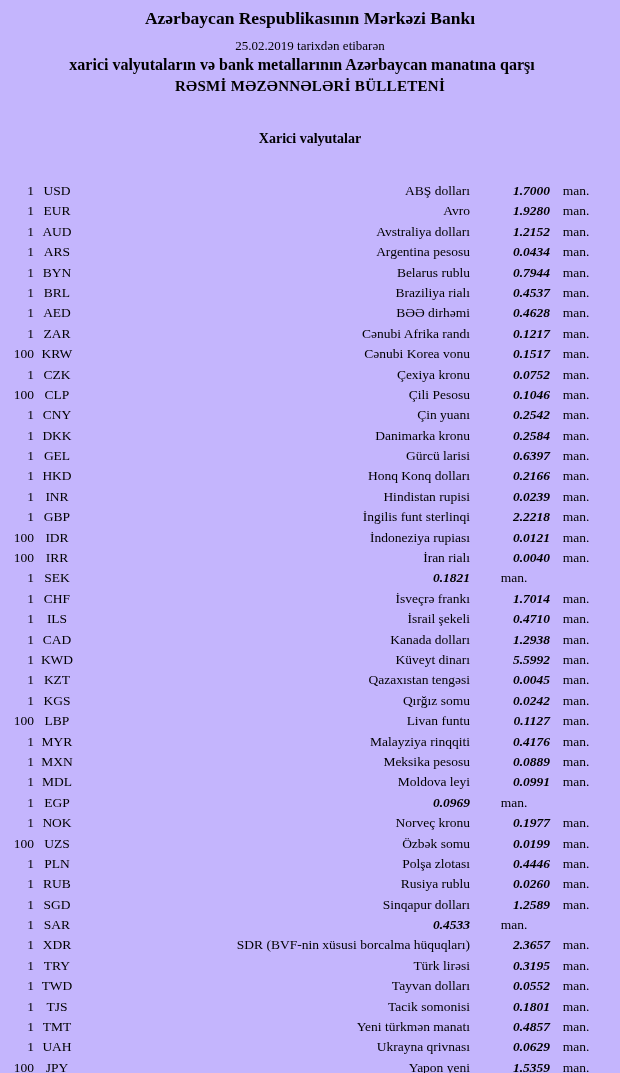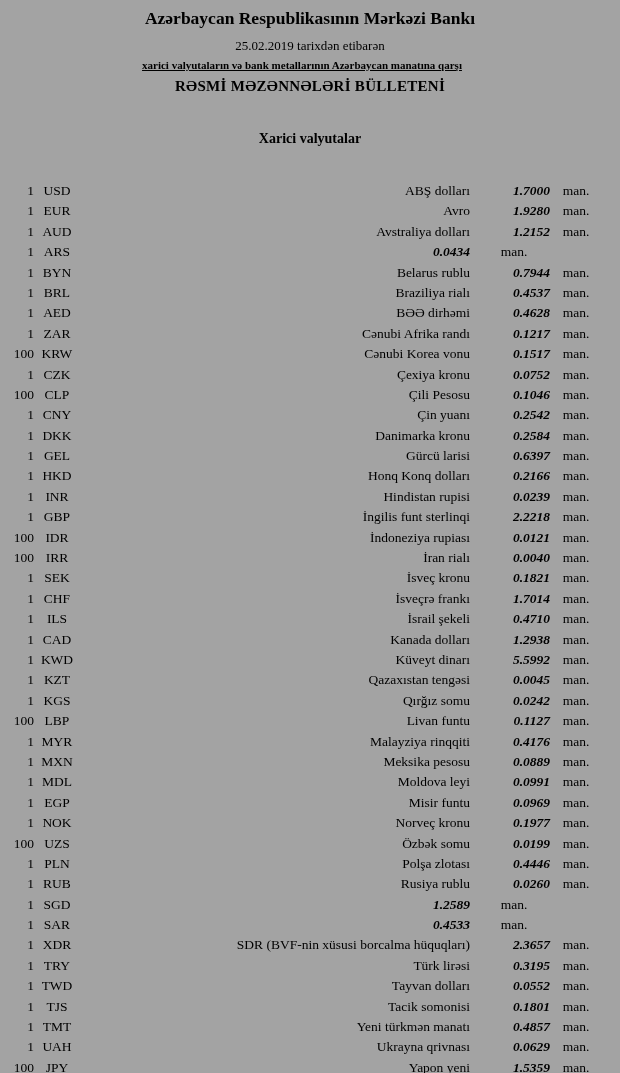--- a/index.html
+++ b/index.html
@@ -10,41 +10,40 @@
     font-family: "Liberation Serif", "DejaVu Serif", serif;
   }
   .page {
     position: relative;
     width: 620px;
     height: 1073px;
     margin: 0 auto;
     box-sizing: border-box;
     padding-top: 7px;
     overflow: hidden;
-    background: #a3a3a3;
+    background: #c4b5fd;
   }
   header { text-align: center; }
   .bank-name {
     font-size: 17.5px;
     font-weight: bold;
     margin: 0;
     line-height: 22px;
   }
   .date-line {
     font-size: 13px;
     font-weight: normal;
     margin: 9px 0 0 0;
     line-height: 16px;
   }
   .subtitle {
-    font-size: 11px;
+    font-size: 16px;
     font-weight: bold;
     margin: 3px 16px 0 0;
     line-height: 16px;
-    text-decoration: underline;
   }
   .bulletin-title {
     font-size: 15px;
     font-weight: bold;
     margin: 5px 0 0 0;
     line-height: 17px;
     letter-spacing: 0.3px;
   }
   .section-title {
     font-size: 14px;
@@ -104,20 +103,21 @@
     <span class="qty">1</span>
     <span class="code">AUD</span>
     <span class="name">Avstraliya dolları</span>
     <span class="rate">1.2152</span>
     <span class="unit">man.</span>
   </div>
 
   <div class="row">
     <span class="qty">1</span>
     <span class="code">ARS</span>
+    <span class="name">Argentina pesosu</span>
     <span class="rate">0.0434</span>
     <span class="unit">man.</span>
   </div>
 
   <div class="row">
     <span class="qty">1</span>
     <span class="code">BYN</span>
     <span class="name">Belarus rublu</span>
     <span class="rate">0.7944</span>
     <span class="unit">man.</span>
@@ -231,21 +231,20 @@
     <span class="qty">100</span>
     <span class="code">IRR</span>
     <span class="name">İran rialı</span>
     <span class="rate">0.0040</span>
     <span class="unit">man.</span>
   </div>
 
   <div class="row">
     <span class="qty">1</span>
     <span class="code">SEK</span>
-    <span class="name">İsveç kronu</span>
     <span class="rate">0.1821</span>
     <span class="unit">man.</span>
   </div>
 
   <div class="row">
     <span class="qty">1</span>
     <span class="code">CHF</span>
     <span class="name">İsveçrə frankı</span>
     <span class="rate">1.7014</span>
     <span class="unit">man.</span>
@@ -319,21 +318,20 @@
     <span class="qty">1</span>
     <span class="code">MDL</span>
     <span class="name">Moldova leyi</span>
     <span class="rate">0.0991</span>
     <span class="unit">man.</span>
   </div>
 
   <div class="row">
     <span class="qty">1</span>
     <span class="code">EGP</span>
-    <span class="name">Misir funtu</span>
     <span class="rate">0.0969</span>
     <span class="unit">man.</span>
   </div>
 
   <div class="row">
     <span class="qty">1</span>
     <span class="code">NOK</span>
     <span class="name">Norveç kronu</span>
     <span class="rate">0.1977</span>
     <span class="unit">man.</span>
@@ -359,20 +357,21 @@
     <span class="qty">1</span>
     <span class="code">RUB</span>
     <span class="name">Rusiya rublu</span>
     <span class="rate">0.0260</span>
     <span class="unit">man.</span>
   </div>
 
   <div class="row">
     <span class="qty">1</span>
     <span class="code">SGD</span>
+    <span class="name">Sinqapur dolları</span>
     <span class="rate">1.2589</span>
     <span class="unit">man.</span>
   </div>
 
   <div class="row">
     <span class="qty">1</span>
     <span class="code">SAR</span>
     <span class="rate">0.4533</span>
     <span class="unit">man.</span>
   </div>

